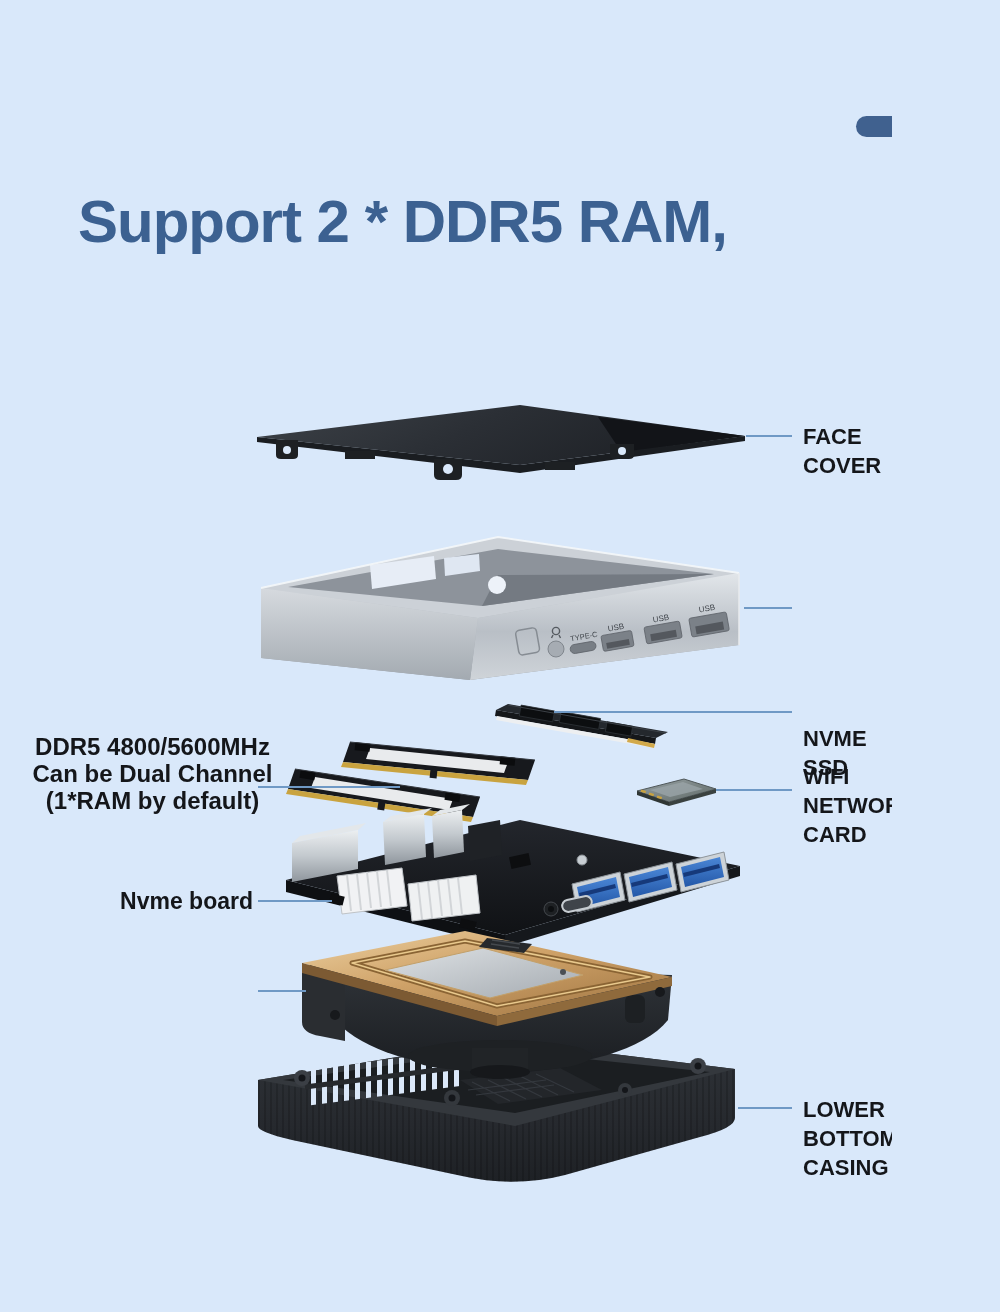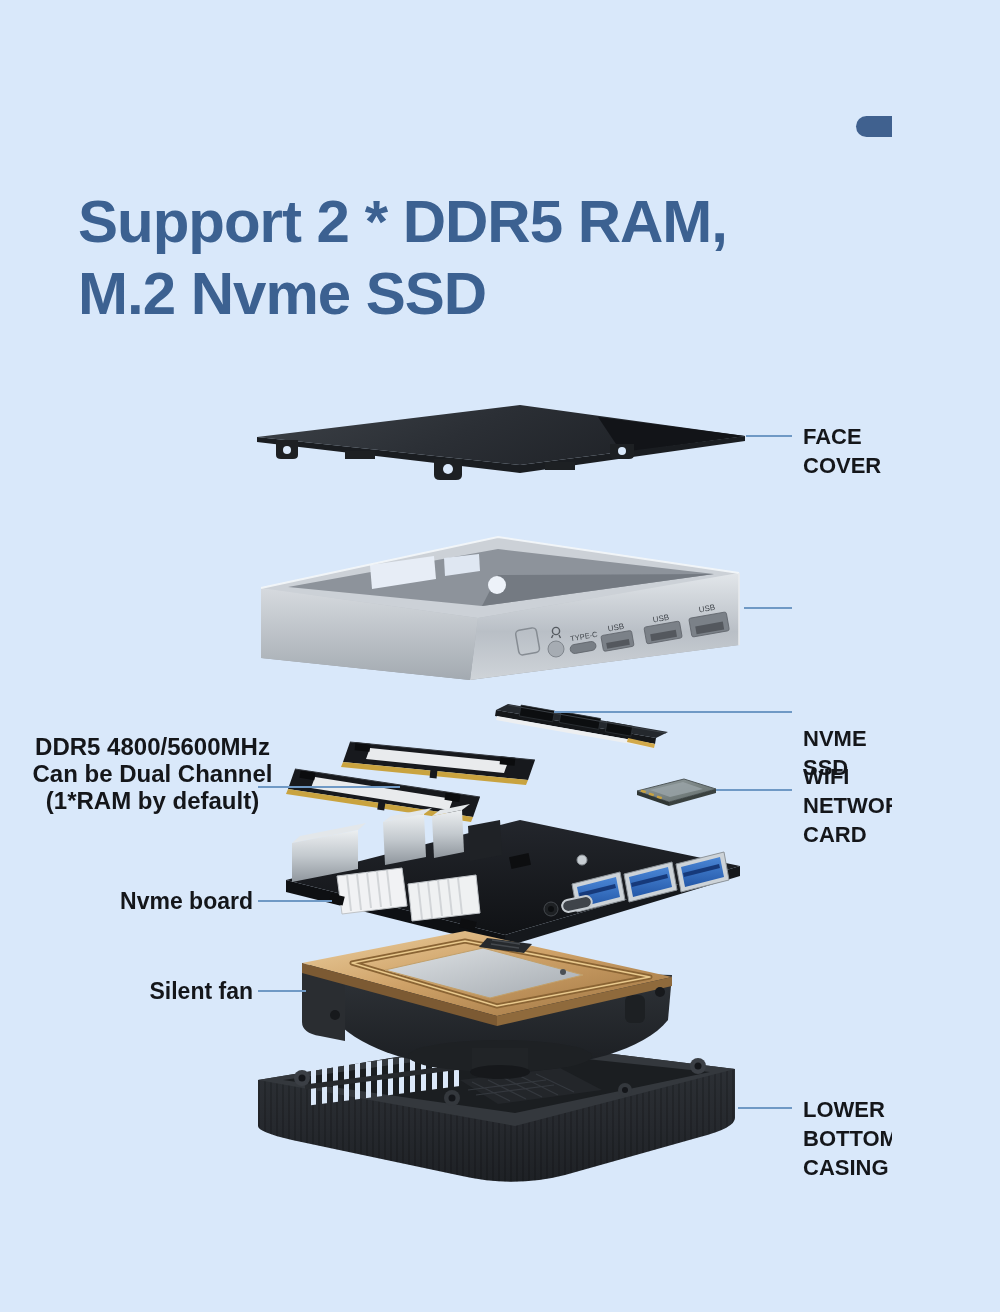--- a/index.html
+++ b/index.html
@@ -34,21 +34,21 @@
   svg text{font-family:"Liberation Sans",sans-serif;}
 </style>
 </head>
 <body>
 
 <div id="canvas">
 
   <span class="deco-pill"></span>
   <span class="deco-dot"></span>
 
-  <h1 class="title"><span>Support 2 * DDR5 RAM,</span><br><span>M.2 Nvme SSD</span></h1>
+  <h1 class="title"><span>Support 2 * DDR5 RAM,</span><br></h1>
 
   <svg class="art" width="1000" height="1312" viewBox="0 0 1000 1312">
     <defs>
       <linearGradient id="coverTop" x1="0" y1="0" x2="1" y2="0.25">
         <stop offset="0" stop-color="#3d4248"></stop>
           <stop offset="0.5" stop-color="#2b2f35"></stop>
           <stop offset="1" stop-color="#1e2126"></stop>
       </linearGradient>
       <linearGradient id="frameWall" x1="0" y1="0" x2="0" y2="1">
         <stop offset="0" stop-color="#eef1f3"></stop>
@@ -328,15 +328,14 @@
   <div class="lbl lbl-r" style="top:422px">FACE COVER</div>
   <div class="lbl lbl-r" style="top:724px">NVME SSD</div>
   <div class="lbl lbl-r" style="top:1095px">LOWER BOTTOM
 CASING</div>
   <div class="lbl lbl-r" style="top:762px">WIFI NETWORK
 CARD</div>
   <div class="lbl lbl-ddr5">DDR5 4800/5600MHz
 Can be Dual Channel
 (1*RAM by default)</div>
   <div class="lbl lbl-board">Nvme board</div>
-  <div class="lbl lbl-fan">Silent fan</div>
 
 </div>
 
 </body></html>

